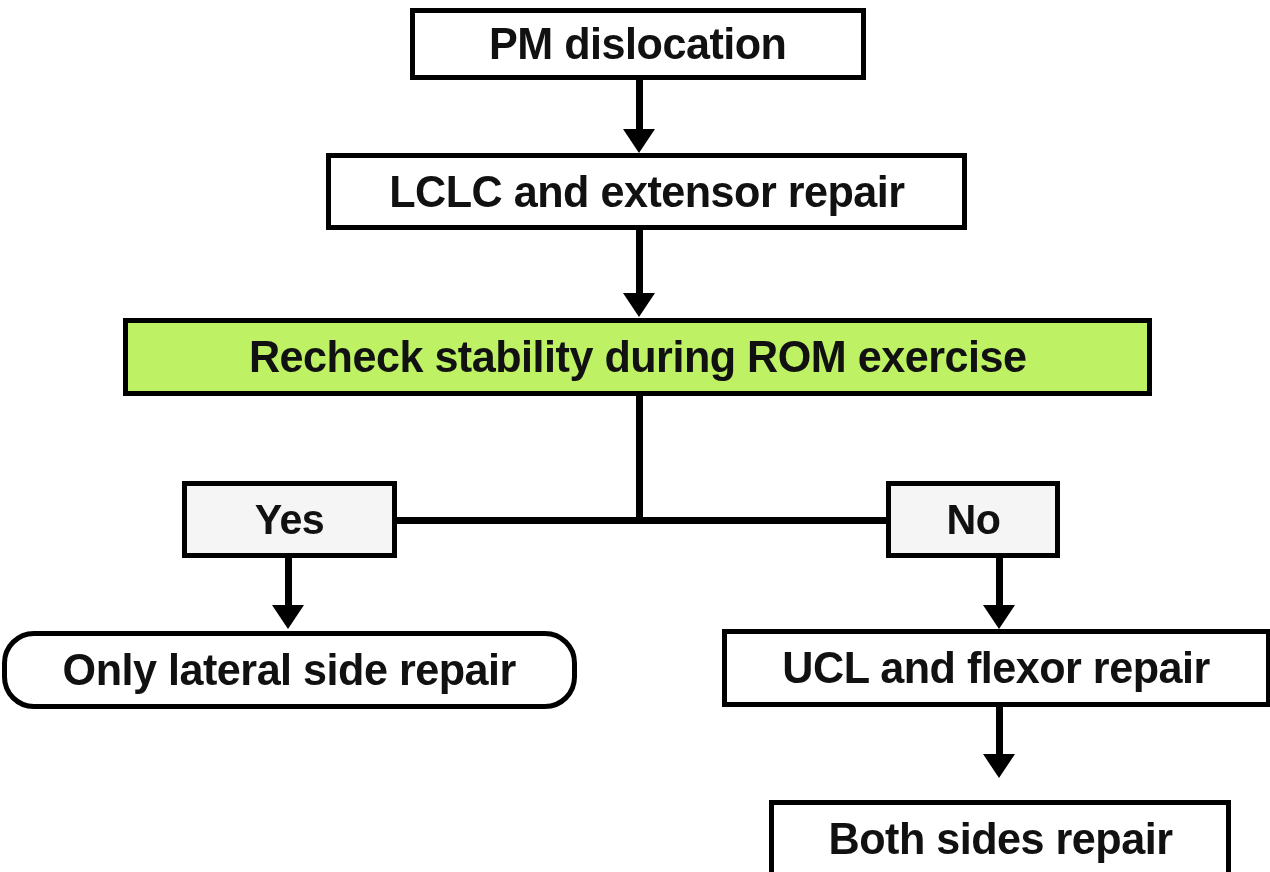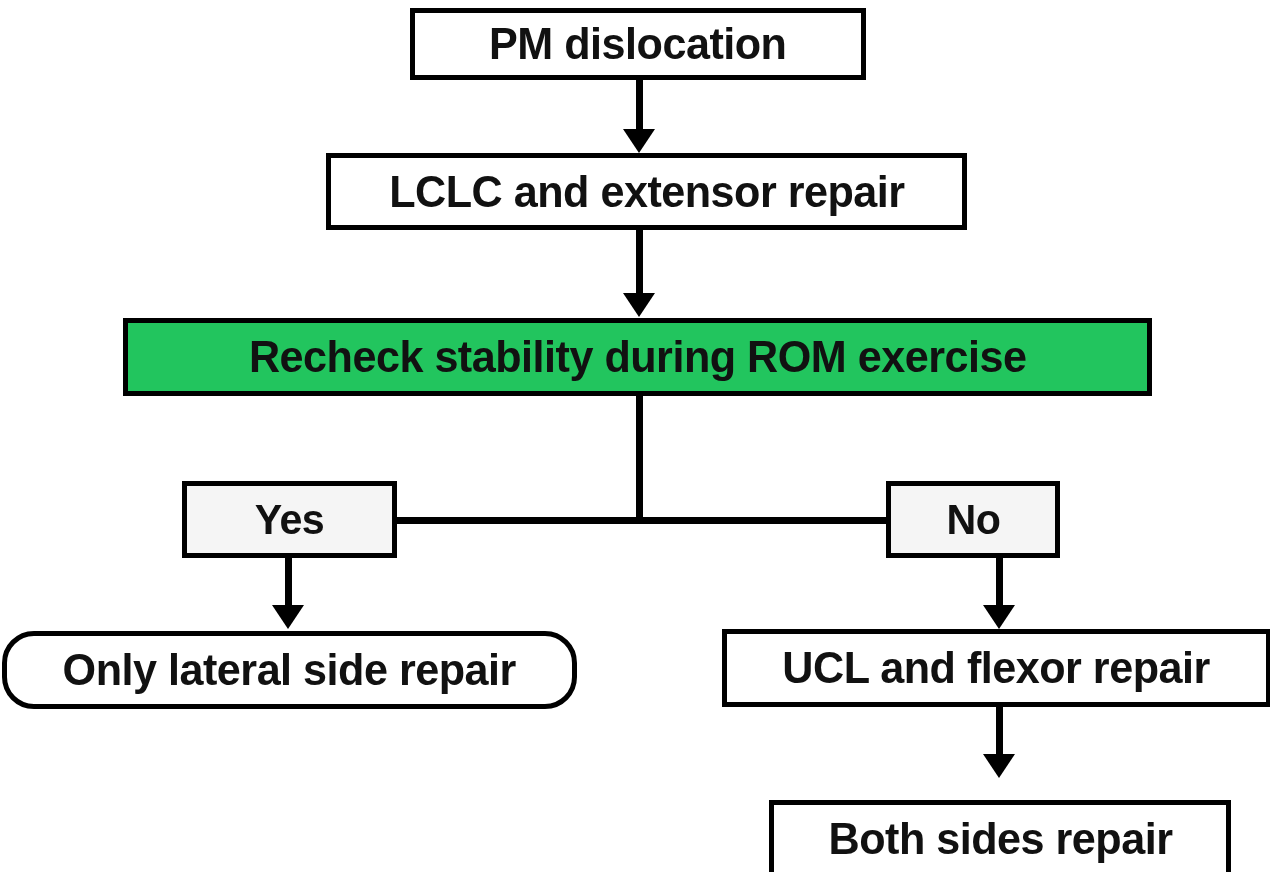--- a/index.html
+++ b/index.html
@@ -36,21 +36,21 @@
   }
   .node-label {
     display: block;
     transform: scaleX(0.98);
   }
 
   
   #node-pm-dislocation      { left: 410px; top: 8px;   width: 456px; height: 72px;  font-size: 44px; }
   #node-lclc-extensor       { left: 318px; top: 153px; width: 641px; height: 77px;  font-size: 44px; margin-left: 8px; }
   #node-recheck-stability   { left: 123px; top: 318px; width: 1029px; height: 78px; font-size: 44px;
-                              background: #22c55e; }
+                              background: #bef264; }
   #node-yes                 { left: 182px; top: 481px; width: 215px; height: 77px;  font-size: 42px;
                               background: #f5f5f5; }
   #node-no                  { left: 886px; top: 481px; width: 174px; height: 77px;  font-size: 42px;
                               background: #f5f5f5; }
   #node-only-lateral        { left: 2px;   top: 631px; width: 575px; height: 78px;  font-size: 44px; border-radius: 32px; }
   #node-ucl-flexor          { left: 722px; top: 629px; width: 549px; height: 78px;  font-size: 44px; }
   #node-both-sides          { left: 769px; top: 779px; width: 462px; height: 77px;  font-size: 44px; margin-top: 21px; }
 
   
   .conn {

